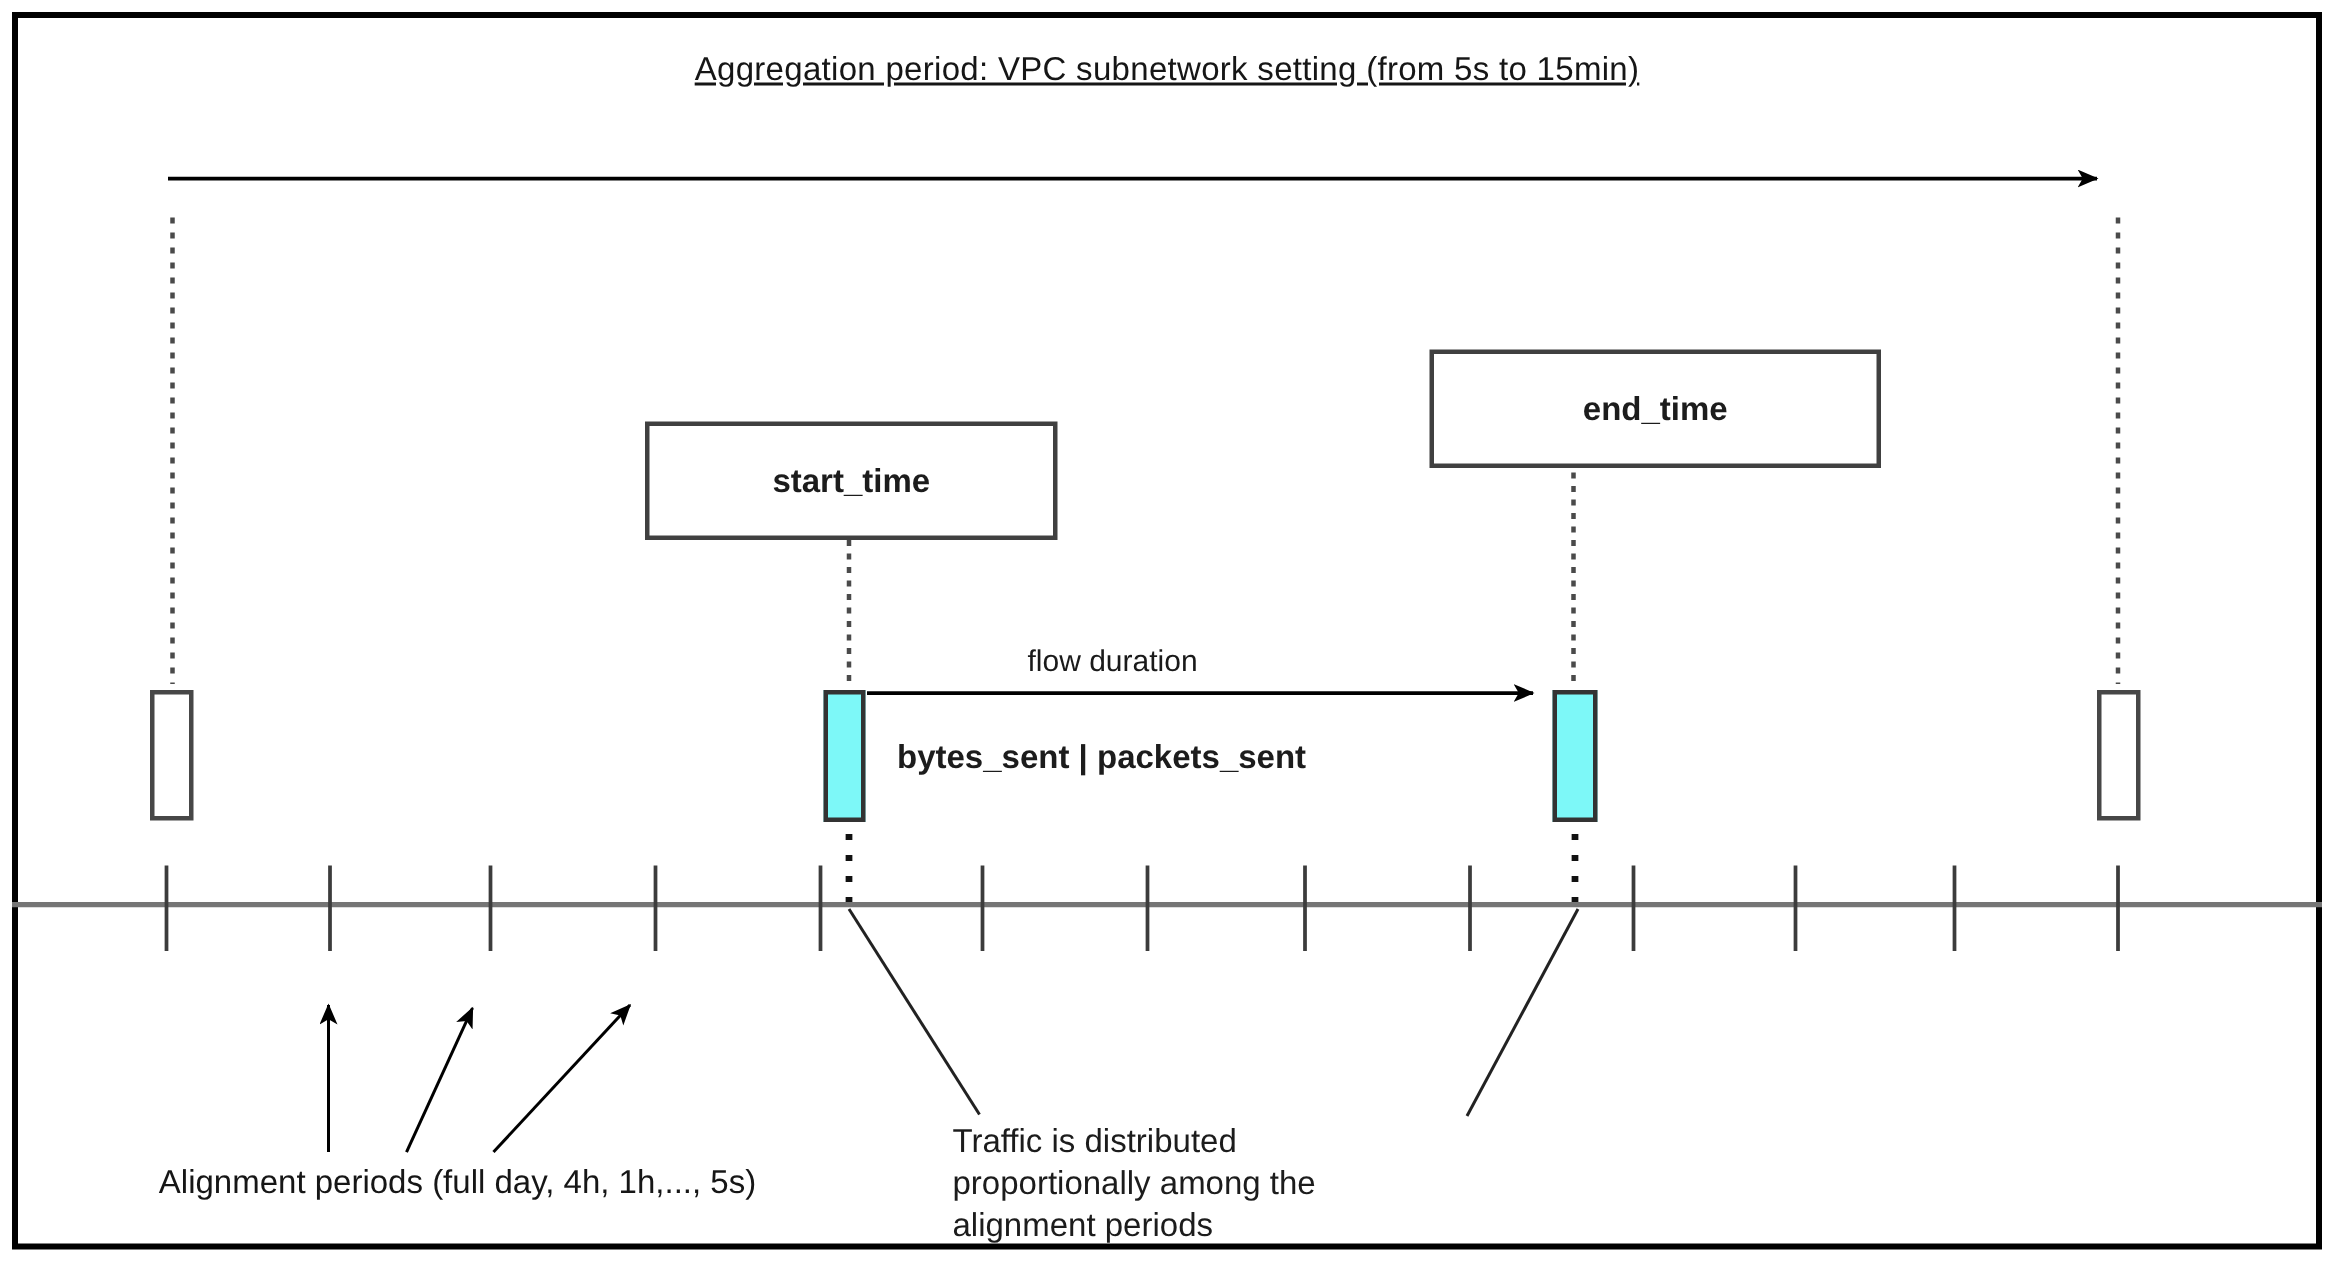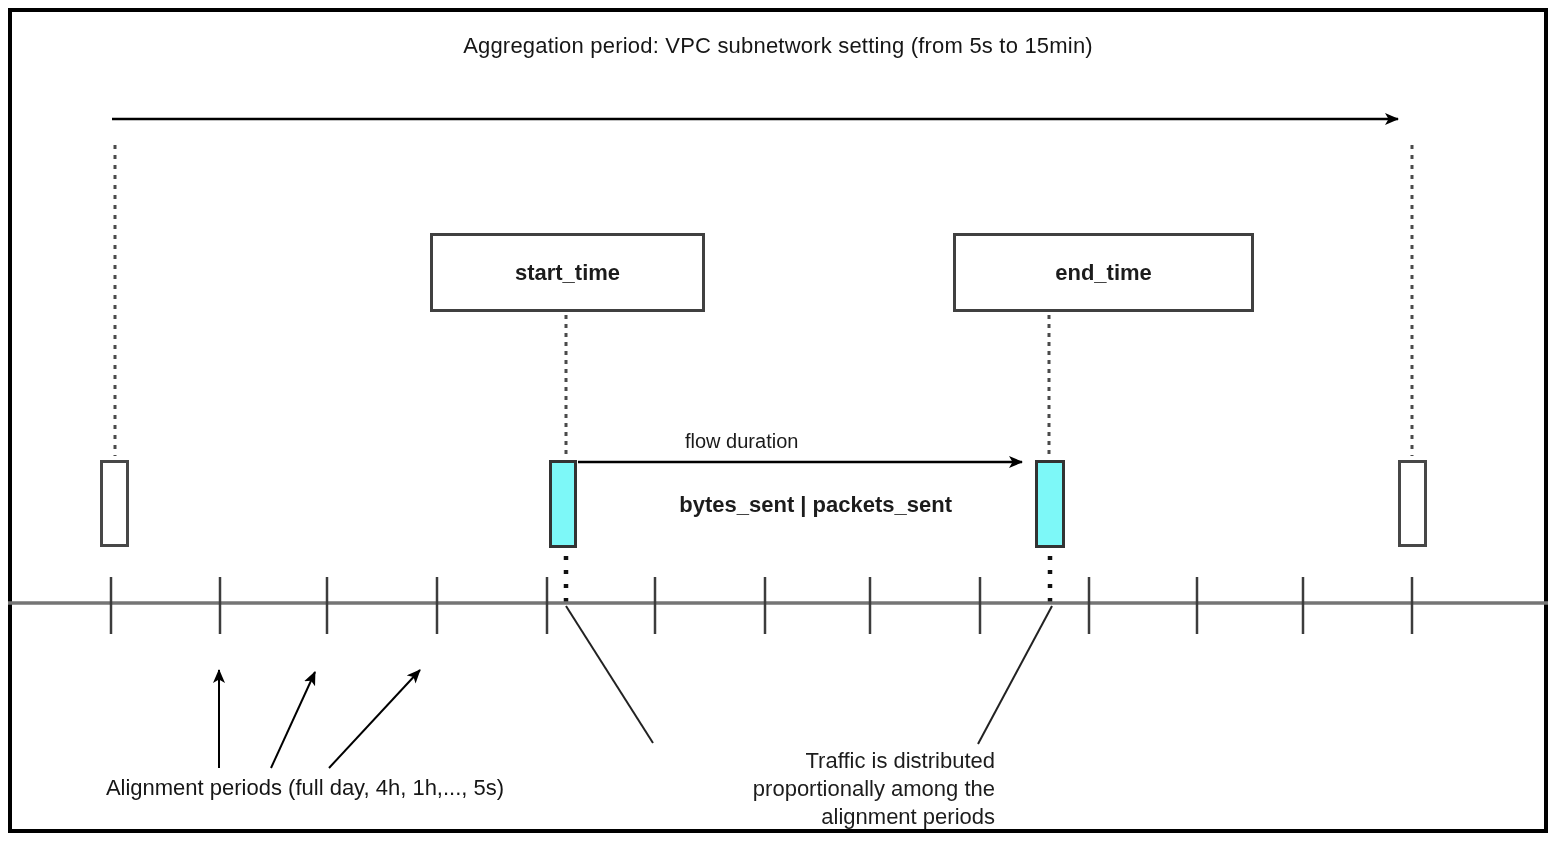--- a/index.html
+++ b/index.html
@@ -13,54 +13,54 @@
     width:1560px;height:846px;position:relative;overflow:hidden;
     font-family:"Liberation Sans", sans-serif;color:#111;
   }
   .frame{
     position:absolute;left:8px;top:8px;width:1540px;height:825px;
     border:4px solid #000;box-sizing:border-box;background:#fff;
   }
   svg.overlay{position:absolute;left:0;top:0;width:1560px;height:846px;}
   .title{
     position:absolute;left:8px;top:33px;width:1540px;
-    text-align:center;font-size:22px;color:#161616;letter-spacing:.2px;
+    text-align:center;font-size:22px;color:#161616;letter-spacing:.2px;text-decoration:underline;
   }
   .timebox{
     position:absolute;top:233px;height:79px;background:#fff;
     border:3px solid #404040;box-sizing:border-box;
     display:flex;align-items:center;justify-content:center;
     font-weight:bold;font-size:22px;color:#1c1c1c;
   }
-  .timebox.start{left:430px;width:275px;}
+  .timebox.start{left:430px;width:275px;margin-top:48px;}
   .timebox.end{left:913px;width:301px;margin-left:40px;}
   .bar{
     position:absolute;top:460px;height:88px;box-sizing:border-box;
     border:3px solid var(--bar-stroke);
   }
   .bar.white{background:#ffffff;border-color:#474747;height:87px;}
   .bar.cyan{background:var(--bar-fill);}
   .bar.edge-left{left:100px;width:29px;}
   .bar.flow-start{left:549px;width:28px;}
   .bar.flow-end{left:1035px;width:30px;}
   .bar.edge-right{left:1398px;width:29px;}
   .label-flow-duration{
     position:absolute;left:685px;top:430px;width:200px;
     font-size:20px;color:#1a1a1a;
   }
   .label-metrics{
-    position:absolute;left:572px;top:492px;width:380px;text-align:right;
+    position:absolute;left:598px;top:492px;width:380px;text-align:left;
     font-size:22px;font-weight:bold;color:#1c1c1c;
   }
   .label-alignment{
     position:absolute;left:0px;top:775px;width:530px;text-align:center;
     font-size:22px;color:#161616;padding-left:40px;
   }
   .label-traffic{
-    position:absolute;left:635px;top:747px;width:360px;text-align:right;
+    position:absolute;left:635px;top:747px;width:360px;text-align:left;
     font-size:22px;line-height:28px;color:#1c1c1c;white-space:pre-line;
   }
 </style>
 </head>
 <body>
 
 <div class="frame"></div>
 
 <svg class="overlay">
   <defs>

